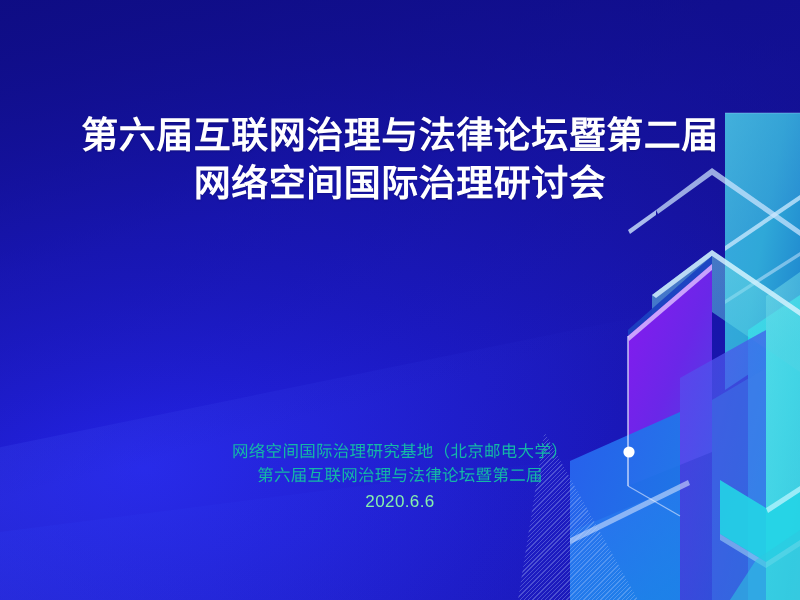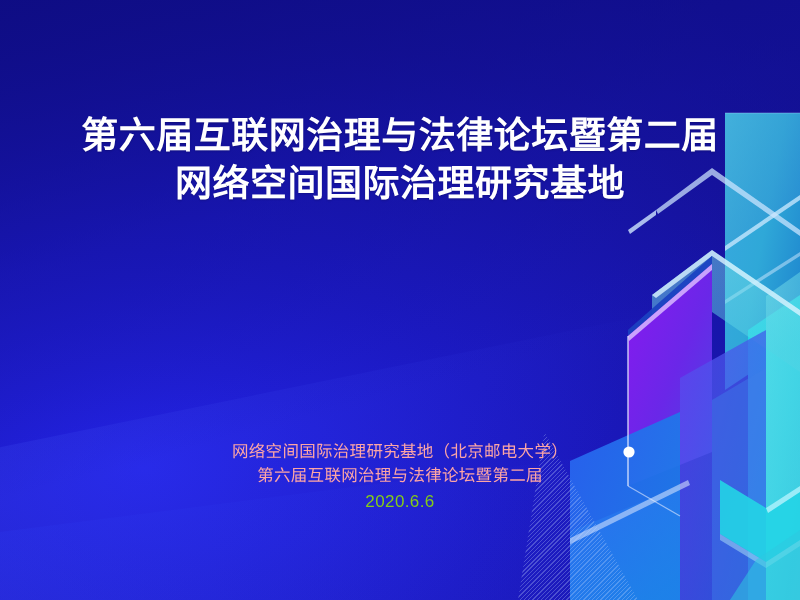--- a/index.html
+++ b/index.html
@@ -104,31 +104,31 @@
 
   .footer-block {
     position: absolute;
     left: 0;
     top: 440px;
     width: 800px;
     text-align: center;
   }
   .footer-line {
     display: block;
-    color: #fca5a5;
+    color: #14b8a6;
     font-family: "Liberation Serif", "DejaVu Serif", serif;
     font-size: 16.5px;
     line-height: 23.5px;
     font-weight: 400;
     letter-spacing: 0.3px;
   }
   .footer-date {
     display: block;
     margin-top: 4px;
-    color: #84cc16;
+    color: #86efac;
     font-family: "Liberation Sans", "DejaVu Sans", sans-serif;
     font-size: 17px;
     line-height: 22px;
     font-weight: 400;
     letter-spacing: 0.4px;
   }
 </style>
 </head>
 <body>
 
@@ -241,21 +241,21 @@
       </g>
 
       <circle cx="59" cy="452" r="5.6" fill="#ffffff"></circle>
     </svg>
   </div>
 
   <div class="hatch"></div>
 
   <div class="title-block">
     <span class="title-line">第六届互联网治理与法律论坛暨第二届</span>
-    <span class="title-line">网络空间国际治理研究基地</span>
+    <span class="title-line">网络空间国际治理研讨会</span>
   </div>
 
   <div class="footer-block">
     <span class="footer-line">网络空间国际治理研究基地（北京邮电大学）</span>
     <span class="footer-line">第六届互联网治理与法律论坛暨第二届</span>
     <span class="footer-date">2020.6.6</span>
   </div>
 
 </div>
 

